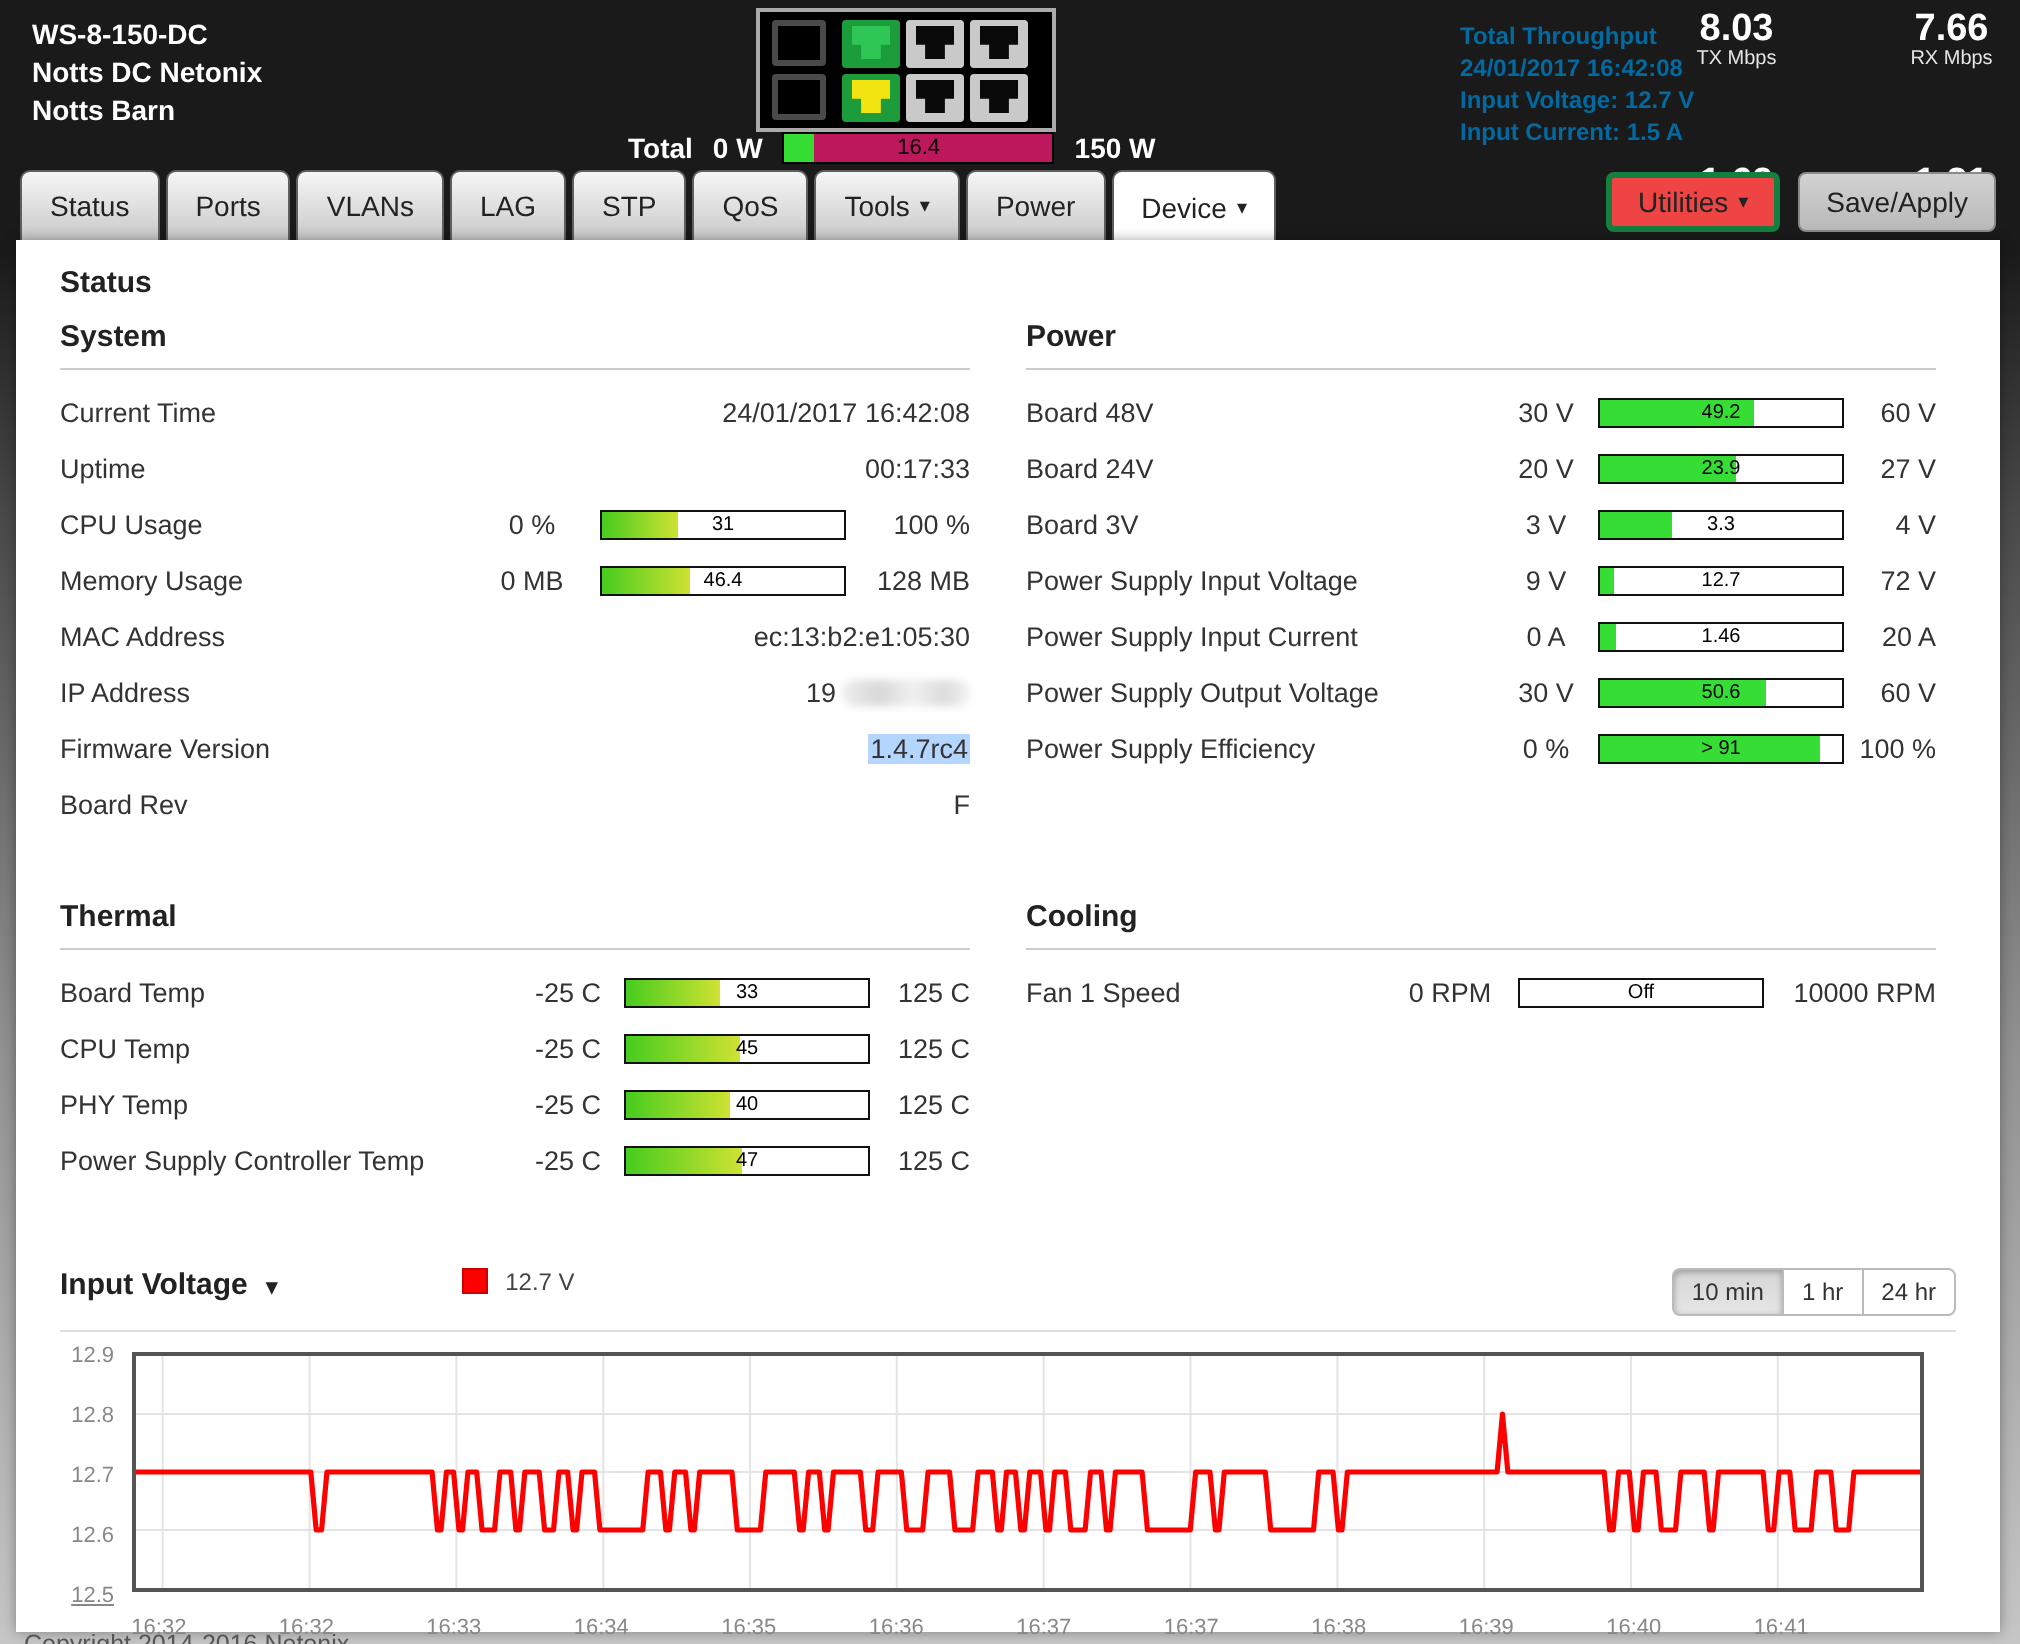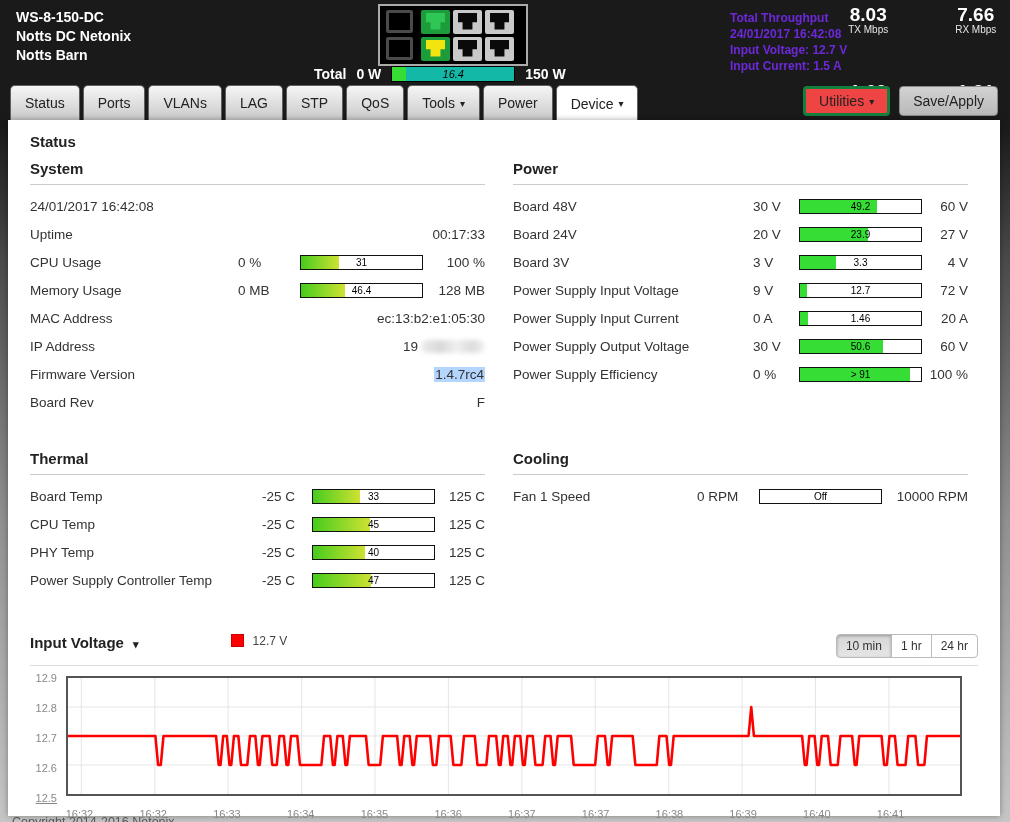--- a/index.html
+++ b/index.html
@@ -23,25 +23,25 @@
   .jack { width:19px; height:17px; clip-path:polygon(0 0,100% 0,100% 58%,76% 58%,76% 100%,24% 100%,24% 58%,0 58%); }
   .port[data-state="down"]   { background:#c9c9c9; }
   .port[data-state="down"] .jack { background:#0a0a0a; }
   .port[data-state="up-1g"]  { background:#1d9c3c; }
   .port[data-state="up-1g"] .jack { background:#2ec655; }
   .port[data-state="up-100m"]{ background:#1d9c3c; }
   .port[data-state="up-100m"] .jack { background:#f2e411; }
 
   .total-row { position:absolute; left:314px; top:66px; display:flex; align-items:center; gap:10px;
     color:#fff; font-weight:bold; font-size:14px; }
-  .total-bar { width:124px; height:16px; background:#14b8a6; border:1px solid #000; position:relative;font-style:italic; }
+  .total-bar { width:136px; height:16px; background:#be185d; border:1px solid #000; position:relative; }
   .total-bar .fill { position:absolute; left:0; top:0; bottom:0; background:#35dd35; }
   .total-bar .bval { position:absolute; inset:0; text-align:center; font-size:11px; line-height:14px; color:#000; font-weight:normal; }
 
-  .tp-info { position:absolute; left:730px; top:10px; color:#6d28d9; font-size:12px; font-weight:bold; line-height:16px; }
+  .tp-info { position:absolute; left:730px; top:10px; color:#0369a1; font-size:12px; font-weight:bold; line-height:16px; }
   .tp-stats { position:absolute; left:838px; top:5px; width:168px; display:grid;
     grid-template-columns:1fr 1fr; column-gap:14px; row-gap:1px; text-align:center; color:#fff;gap:47px; }
   .tp-stats .num { font-size:19px; font-weight:bold; line-height:20px; }
   .tp-stats .lbl { font-size:10px; color:#e5e5e5; line-height:10px; }
 
   
   .tabs { position:absolute; left:10px; top:85px; display:flex; gap:3px; }
   .tab { height:35px; padding:0 14px; display:flex; align-items:center; font-size:14px; color:#222;
     background:linear-gradient(#f6f6f6,#c9c9c9); border:1px solid #5f5f5f; border-bottom:none;
     border-radius:5px 5px 0 0; cursor:default; white-space:nowrap; }
@@ -57,21 +57,21 @@
     padding:0 22px; box-shadow:0 0 6px rgba(0,0,0,.35); }
   h1.page-title { font-size:15px; color:#222; margin:13px 0 2px; }
   .cols { display:flex; gap:28px; }
   .col { width:455px; }
   .cols.second { margin-top:26px; }
   h2.panel-title { font-size:15px; color:#222; margin:8px 0 0; padding-bottom:7px; border-bottom:1px solid #ccc; }
   .rows { margin-top:7px; }
   .row { display:flex; align-items:center; min-height:28px; font-size:13.5px; color:#333; }
   .rlabel { flex:1; }
   .rvalue { text-align:right; }
-  .mmin { text-align:left; margin-right:6px; white-space:nowrap; }
+  .mmin { text-align:center; margin-right:6px; white-space:nowrap; }
   .mmax { margin-left:6px; text-align:right; line-height:15px; }
   .meter { width:123px; height:15px; border:1px solid #111; background:#fff; position:relative; flex:none; }
   .meter .fill { position:absolute; left:0; top:0; bottom:0; background:#35dd35; }
   .meter.grad .fill { background:linear-gradient(90deg,#46cc1e,#cfe232); }
   .meter .mval { position:absolute; inset:0; text-align:center; font-size:10px; line-height:14px; color:#000; }
   .sys .mmin, .sys .mmax { width:56px; }
   .pwr .mmin, .pwr .mmax { width:40px; }
   .thm .mmin, .thm .mmax { width:44px; }
   .cool .mmin { width:56px; } .cool .mmax { width:80px; }
   .hl { background:#b4d5fe; padding:0 1px; }
@@ -205,20 +205,21 @@
 
 <div class="content">
   <h1 class="page-title">Status</h1>
 
   <div class="cols">
 
     <div class="col sys">
       <h2 class="panel-title">System</h2>
       <div class="rows">
         <div class="row">
+          <span class="rlabel">Current Time</span>
           <span class="rvalue">24/01/2017 16:42:08</span>
         </div>
         <div class="row">
           <span class="rlabel">Uptime</span>
           <span class="rvalue">00:17:33</span>
         </div>
         <div class="row">
           <span class="rlabel">CPU Usage</span>
           <span class="mmin">0 %</span>
           <span class="meter grad">

